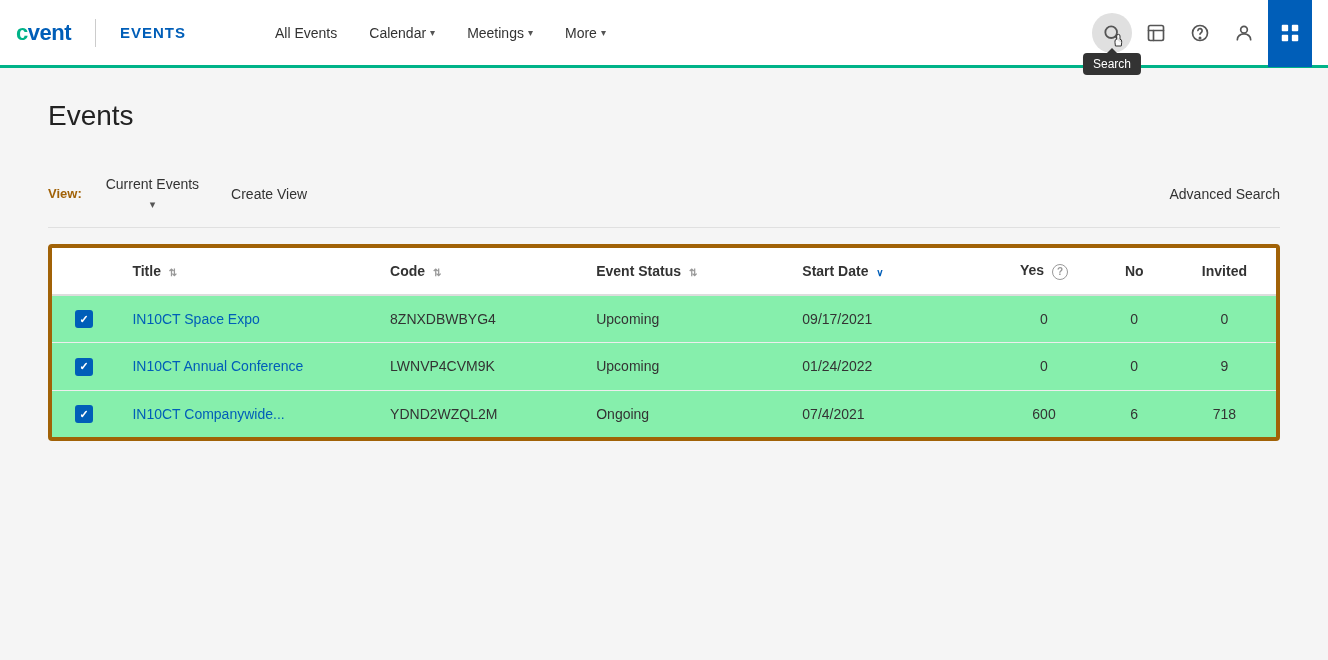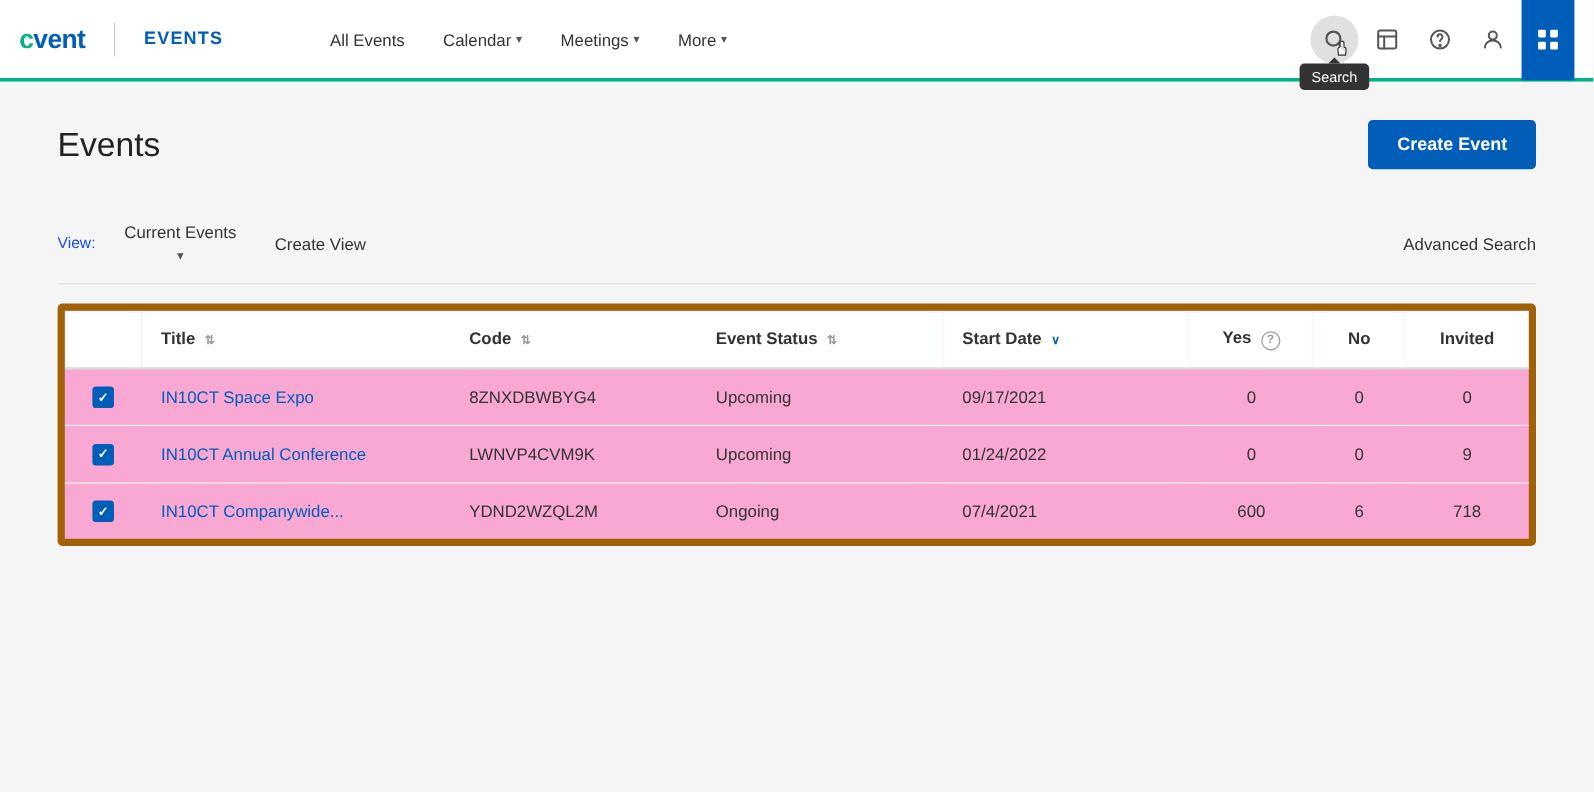--- a/index.html
+++ b/index.html
@@ -158,21 +158,22 @@
       border-bottom: 1px solid #e0e0e0;
       margin-bottom: 16px;
     }
     .view-left {
       display: flex;
       align-items: center;
       gap: 24px;
     }
     .view-label {
       font-size: 13px;
-      color: #1d4ed8;
+      color: #a16207;
+      font-weight: bold;
     }
     .view-selector {
       display: flex;
       align-items: center;
       gap: 6px;
       font-size: 14px;
       color: #333;
       font-weight: 500;
       cursor: pointer;
       flex-direction: column;
@@ -184,22 +185,22 @@
       padding: 4px 8px;
     }
     .advanced-search-link {
       font-size: 14px;
       color: #333;
       cursor: pointer;
     }
 
     
     .table-container {
-      background: #f9a8d4;
-      border: 6px solid #a16207;
+      background: #86efac;
+      border: 4px solid #a16207;
       border-radius: 4px;
       overflow: hidden;
     }
     table {
       width: 100%;
       border-collapse: collapse;
       font-size: 14px;
     }
     thead tr {
       border-bottom: 2px solid #ddd;
@@ -365,21 +366,20 @@
         <rect x="14" y="14" width="7" height="7" rx="1"></rect>
       </svg>
     </button>
   </div>
 </header>
 
 <main class="main-content">
 
   <div class="page-header">
     <h1 class="page-title">Events</h1>
-    <button class="create-event-btn">Create Event</button>
   </div>
 
   <div class="view-bar">
     <div class="view-left">
       <span class="view-label">View:</span>
       <div class="view-selector">
         <span>Current Events</span>
         <span style="font-size:11px;color:#555;">▾</span>
       </div>
       <div class="create-view-link">Create View</div>

